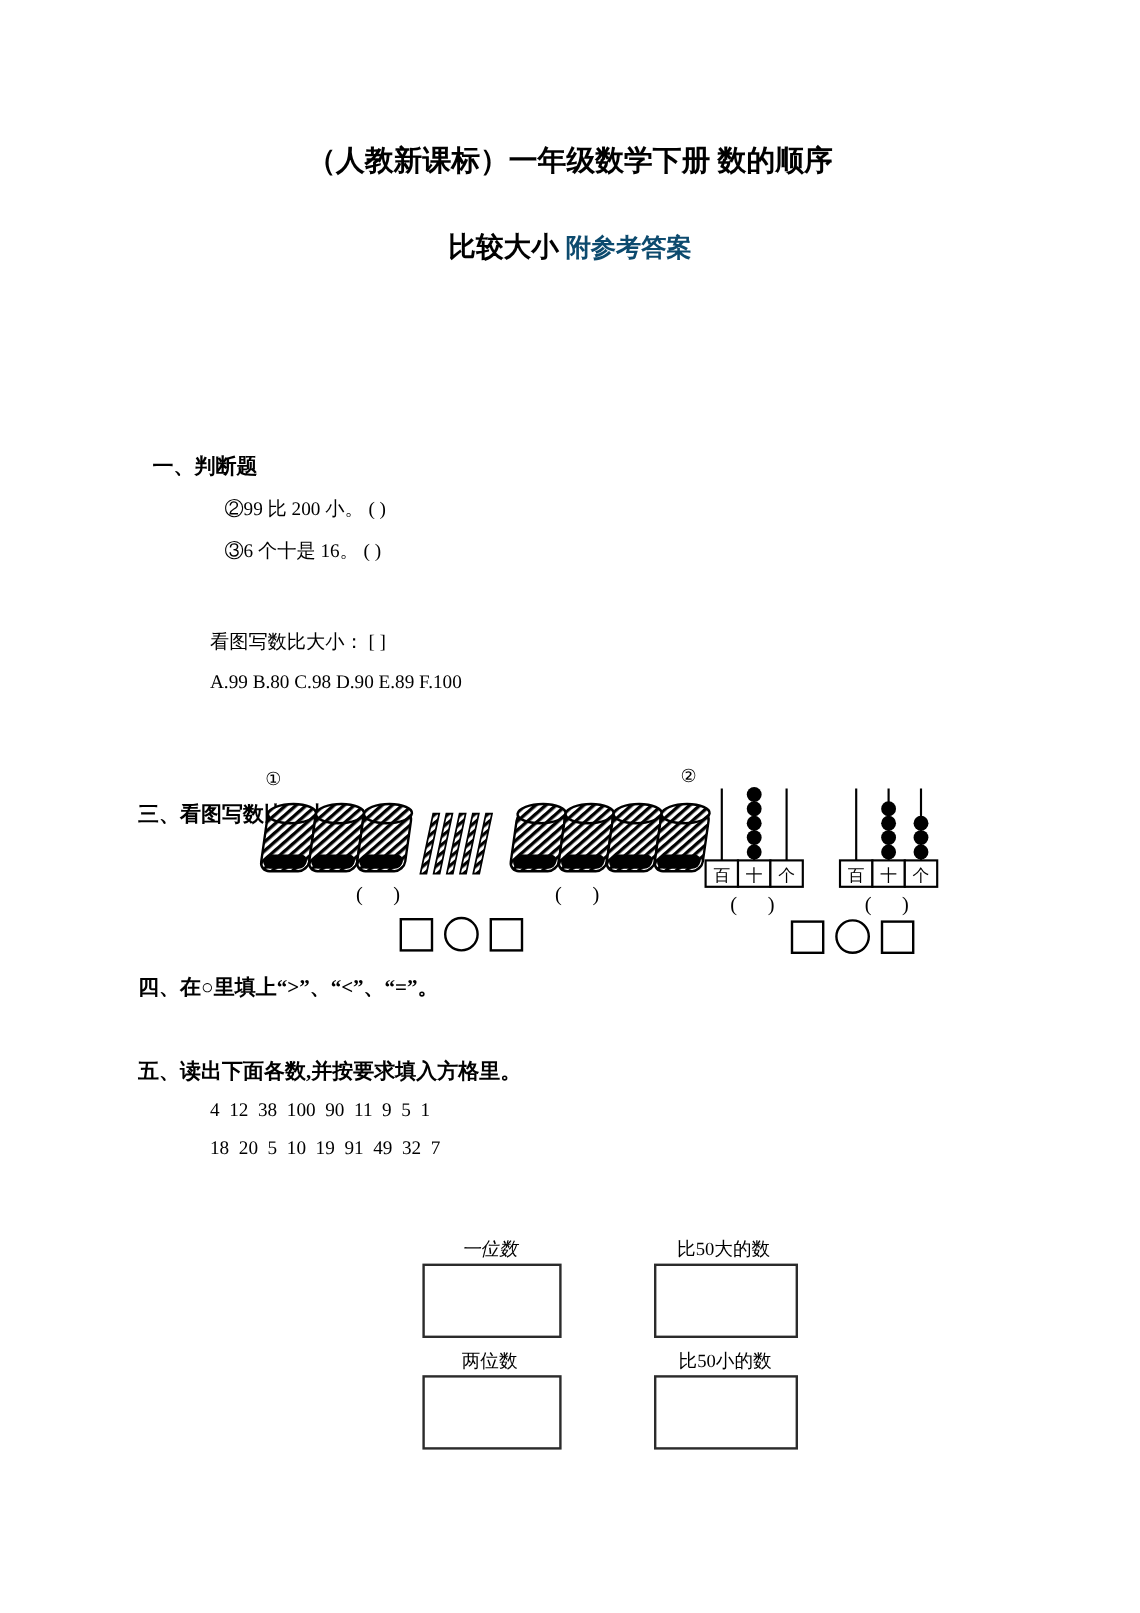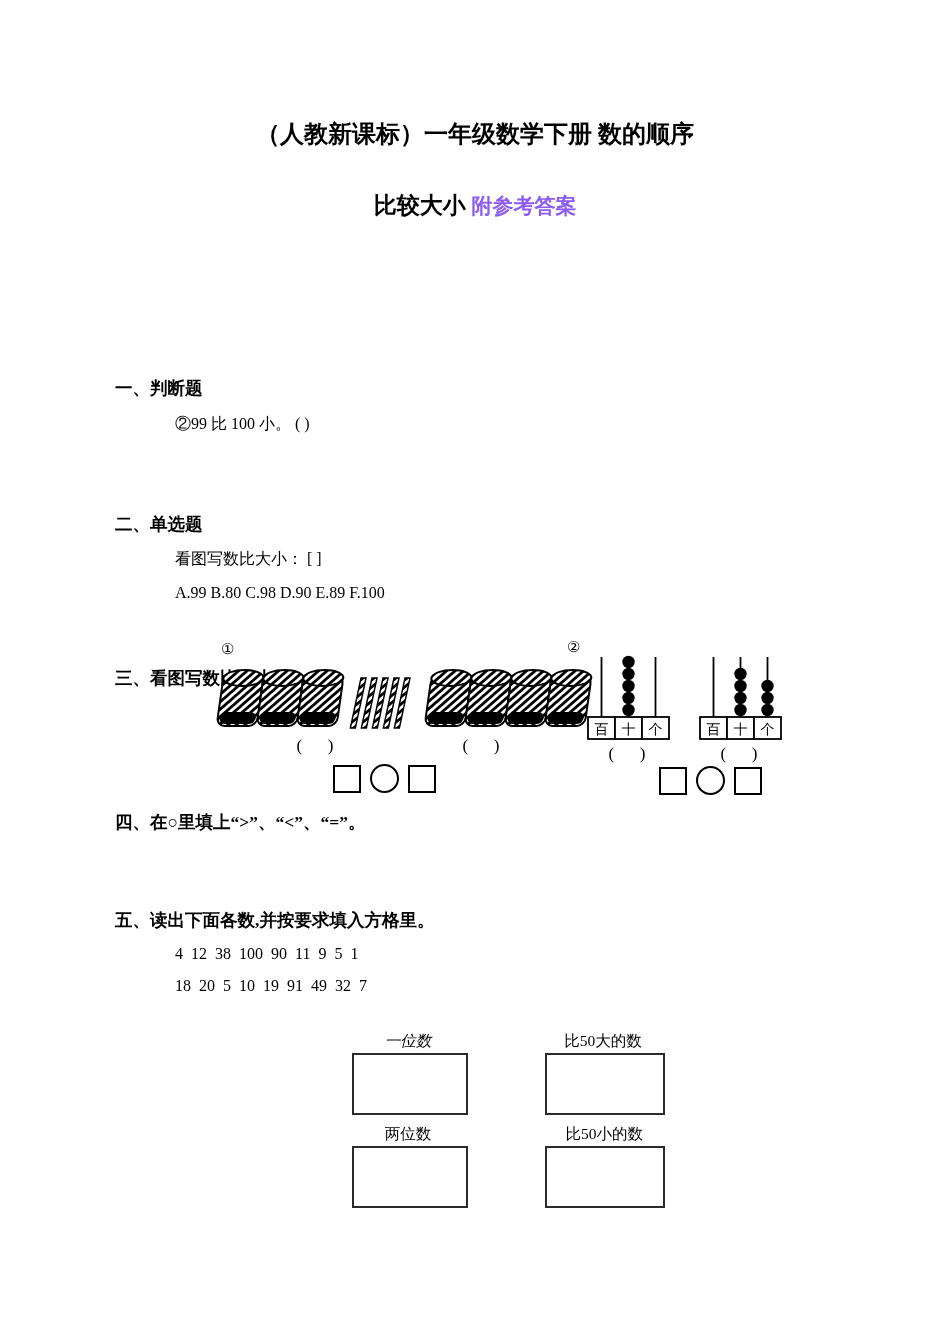--- a/index.html
+++ b/index.html
@@ -18,25 +18,25 @@
     position:absolute;top:190px;left:0;width:100%;
     text-align:center;font-size:23px;font-weight:bold;
   }
   .doc-subtitle .answer{font-size:21px;}
   .sec{position:absolute;left:115px;}
   .sec-heading{font-size:17.5px;font-weight:bold;}
   .sec-body{margin-left:60px;font-size:16px;}
   .line{margin-top:14px;white-space:pre;}
   .line.first{margin-top:13px;}
   
-  #sec1{top:376px;}
+  #sec1{top:376px;margin-left:12px;}
   #sec2{top:512px;}
   #sec3{top:618px;margin-top:48px;}
   #sec4{top:810px;}
-  #sec5{top:908px;}
+  #sec5{top:880px;}
   
   .figures{position:absolute;top:638px;left:0;width:950px;height:172px;}
   .fig{position:absolute;top:0;}
   #fig1{left:215px;width:350px;height:172px;}
   #fig2{left:565px;width:335px;height:172px;}
   .fig-label{position:absolute;font-size:15px;}
   #fig1 .fig-label{left:6px;top:2px;}
   #fig2 .fig-label{left:2px;top:0px;}
   .sticks-left{position:absolute;left:0;top:24px;}
   .sticks-right{position:absolute;left:208px;top:24px;}
@@ -67,32 +67,32 @@
 </style>
 </head>
 <body>
 
 <div class="page">
 
   <div class="doc-title">（人教新课标）一年级数学下册 数的顺序</div>
 
   <div class="doc-subtitle">
     <span>比较大小</span>
-    <span class="answer" style="color: #8b5cf6;">附参考答案</span>
+    <span class="answer" style="color: #0c4a6e;">附参考答案</span>
   </div>
 
   <div class="sec" id="sec1">
     <div class="sec-heading">一、判断题</div>
     <div class="sec-body">
-      <div class="line">②99 比 100 小。 ( )</div>
+      <div class="line">②99 比 200 小。 ( )</div>
+      <div class="line">③6 个十是 16。 ( )</div>
     </div>
   </div>
 
   <div class="sec" id="sec2">
-    <div class="sec-heading">二、单选题</div>
     <div class="sec-body">
       <div class="line first">看图写数比大小： [ ]</div>
       <div class="line">A.99 B.80 C.98 D.90 E.89 F.100</div>
     </div>
   </div>
 
   <div class="sec" id="sec3">
     <div class="sec-heading">三、看图写数比大小。</div>
   </div>
 

